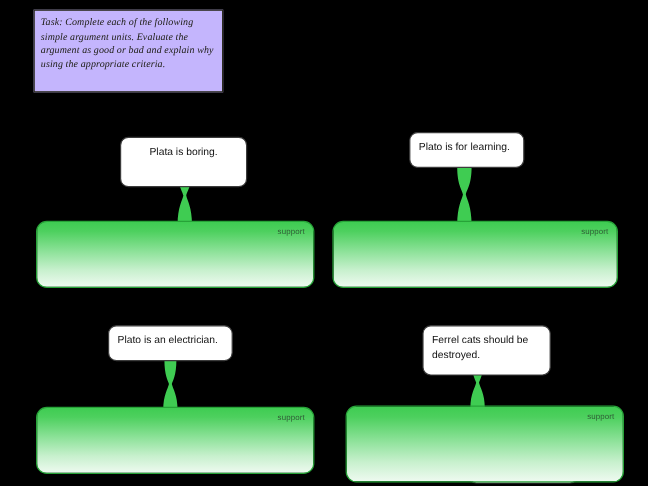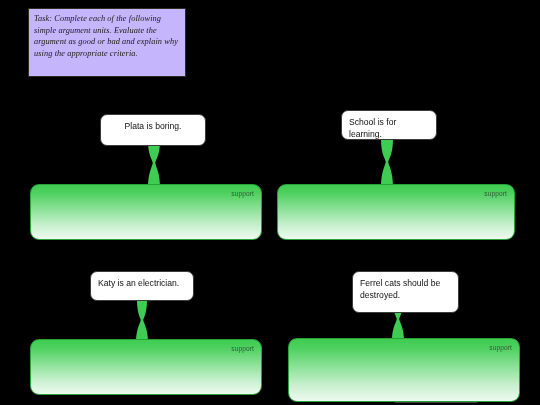--- a/index.html
+++ b/index.html
@@ -92,57 +92,57 @@
 <body>
 
 <div id="canvas">
 
   <div class="task-note">
     <div class="task-note-text">Task: Complete each of the following simple argument units. Evaluate the argument as good or bad and explain why using the appropriate criteria.</div>
   </div>
 
   <div class="map">
 
-    <div class="claim" style="left:100px;top:114px;width:106px;height:32px;text-align:center;">Plata is boring.</div>
+    <div class="claim" style="left:100px;top:114px;width:106px;height:42px;text-align:center;">Plata is boring.</div>
 
     <div class="stem" style="left:140px;top:141px;width:28px;height:46px;">
       <svg width="28" height="46" viewBox="0 0 28 46">
         <path d="M8,0 L20,0 C20,14 16,18 15.2,22 C16,26 20,32 20,46 L8,46 C8,32 12,26 12.8,22 C12,18 8,14 8,0 Z" fill="#3fcc52"></path>
       </svg>
     </div>
 
     <div class="support-panel" style="left:30px;top:184px;width:232px;height:56px;">
       <div class="support-label">support</div>
     </div>
 
     <div class="premise" style="left:36px;top:191px;width:89px;height:42px;">Plato is a philosopher.</div>
     <div class="premise" style="left:131px;top:191px;width:89px;height:42px;">Philosophers are boring.</div>
   </div>
 
   <div class="map">
 
-    <div class="claim" style="left:341px;top:110px;width:96px;height:30px;">School is for learning.</div>
+    <div class="claim" style="left:341px;top:110px;width:96px;height:30px;">Plato is for learning.</div>
 
     <div class="stem" style="left:373px;top:139px;width:28px;height:48px;">
       <svg width="28" height="48" viewBox="0 0 28 48">
         <path d="M8,0 L20,0 C20,15 16,19 15.2,23 C16,27 20,33 20,48 L8,48 C8,33 12,27 12.8,23 C12,19 8,15 8,0 Z" fill="#3fcc52"></path>
       </svg>
     </div>
 
     <div class="support-panel" style="left:277px;top:184px;width:238px;height:56px;">
       <div class="support-label">support</div>
     </div>
 
     <div class="premise" style="left:283px;top:191px;width:94px;height:42px;">At school you develop knowledge and skills.</div>
     <div class="premise" style="left:382px;top:191px;width:94px;height:42px;">learning helps you develop knowledge and skills.</div>
   </div>
 
   <div class="map">
 
-    <div class="claim" style="left:90px;top:271px;width:104px;height:30px;">Katy is an electrician.</div>
+    <div class="claim" style="left:90px;top:271px;width:104px;height:30px;">Plato is an electrician.</div>
 
     <div class="stem" style="left:128px;top:300px;width:28px;height:42px;">
       <svg width="28" height="42" viewBox="0 0 28 42">
         <path d="M9,0 L19,0 C19,13 16,17 15.2,20 C16,24 20,29 20,42 L8,42 C8,29 12,24 12.8,20 C12,17 9,13 9,0 Z" fill="#3fcc52"></path>
       </svg>
     </div>
 
     <div class="support-panel" style="left:30px;top:339px;width:232px;height:56px;">
       <div class="support-label">support</div>
     </div>

